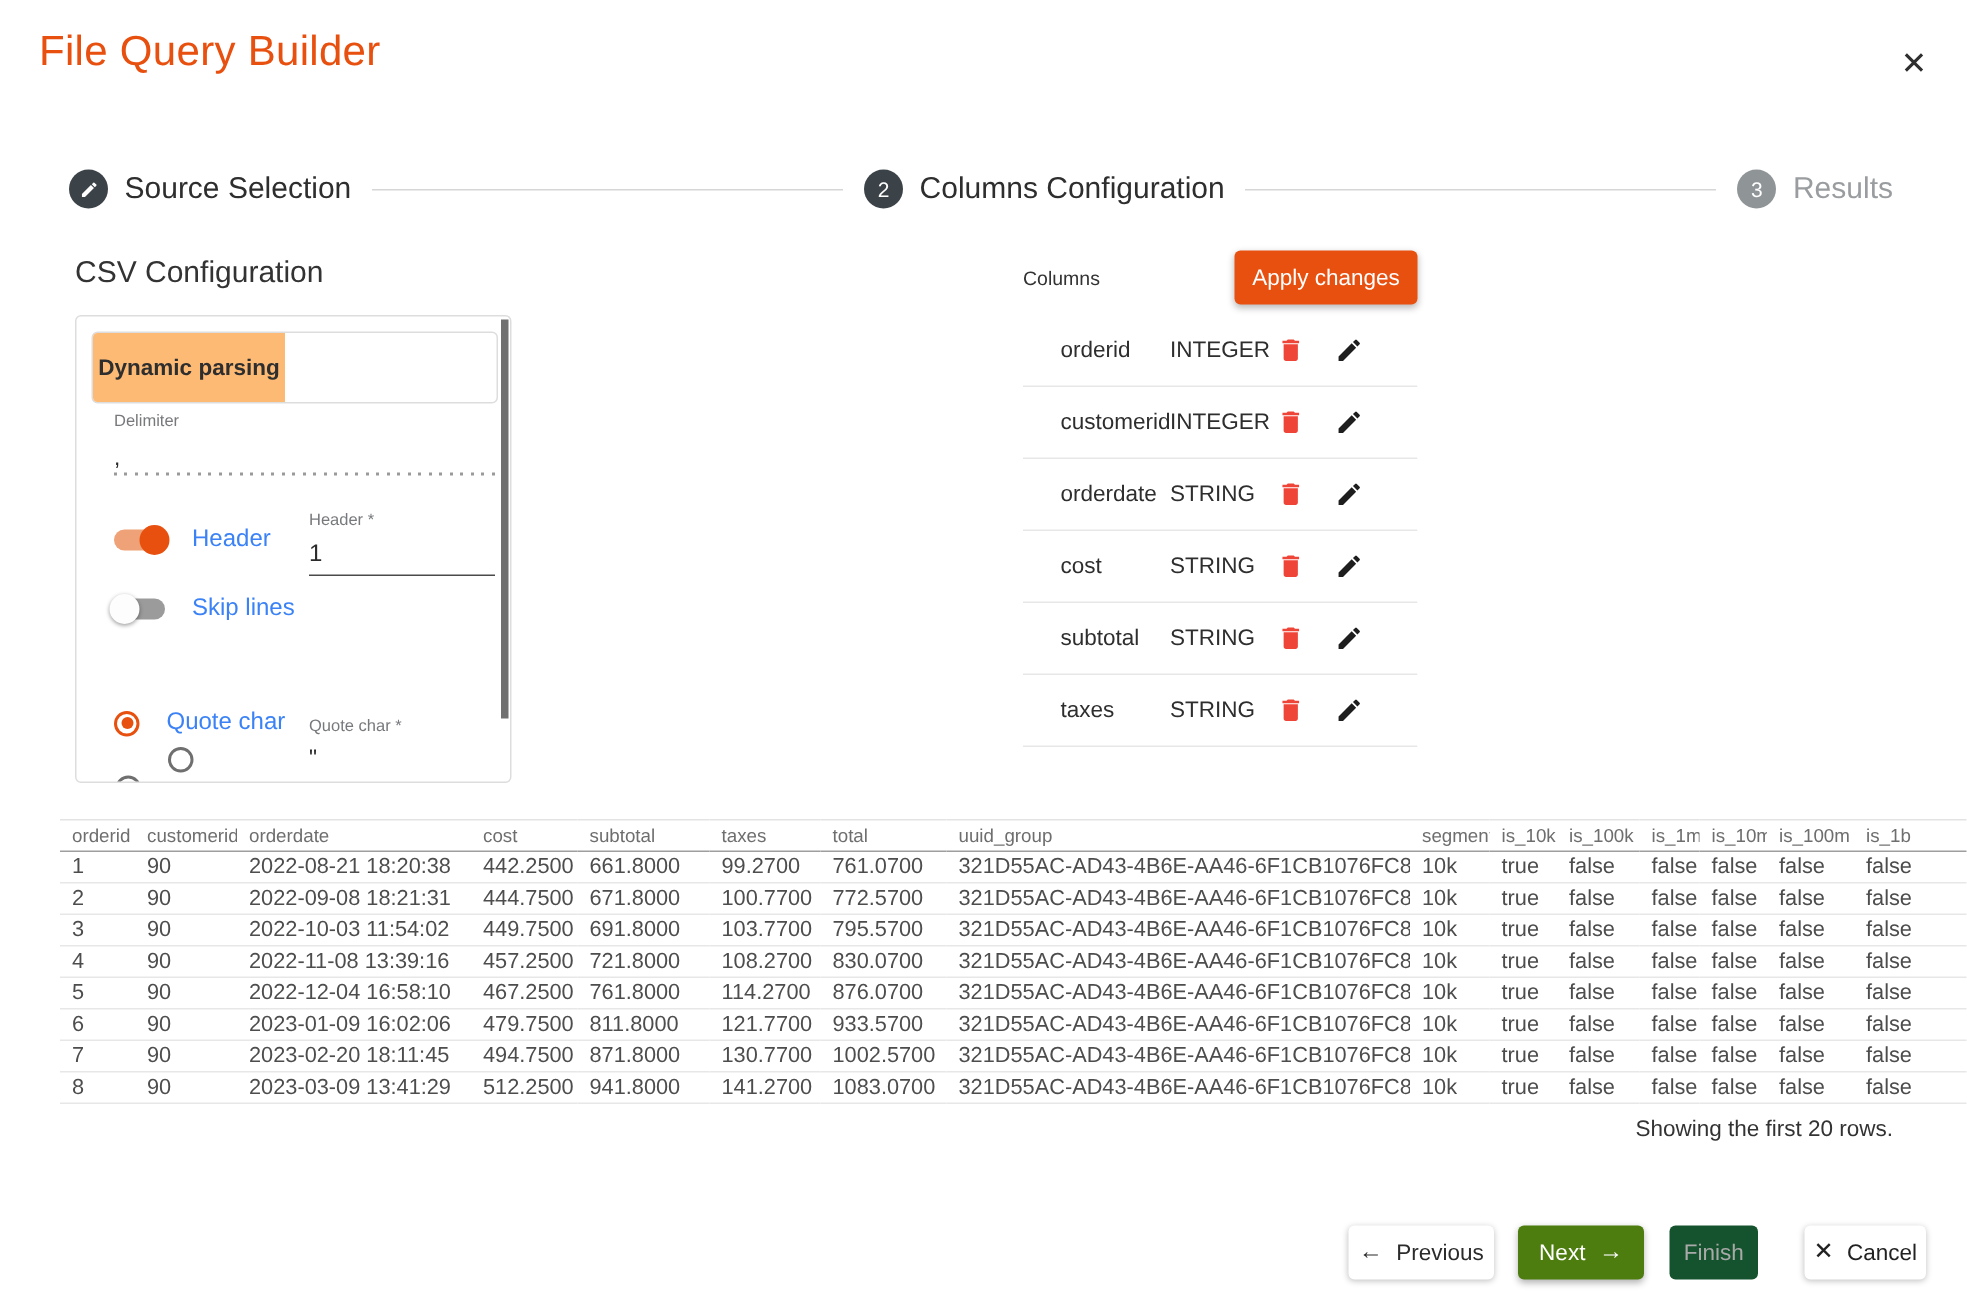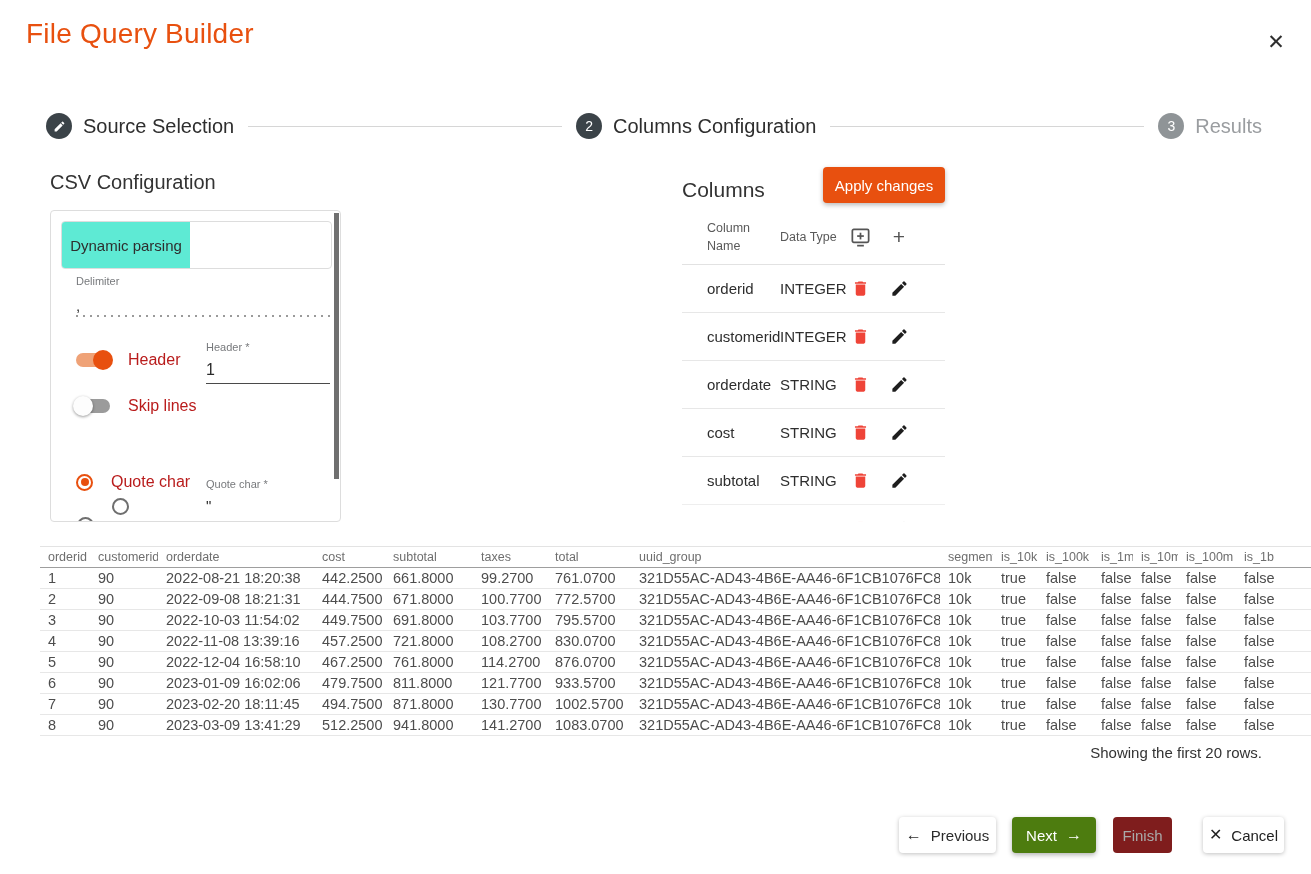--- a/index.html
+++ b/index.html
@@ -25,60 +25,60 @@
 
   
   #csv-heading { left:50px; top:171px; font-size:20px; color:#333; }
   #csv-panel { left:50px; top:210px; width:291px; height:312px; border:1px solid #ddd;
     border-radius:4px; background:#fff; overflow:hidden; }
   #csv-scrollthumb { right:1px; top:2px; width:5px; height:266px; background:#707070; }
 
   #csv-tabs { left:10px; top:10px; width:271px; height:48px; display:flex;
     border:1px solid #ddd; border-radius:4px; overflow:hidden; background:#fff; }
   .tab { display:flex; align-items:center; justify-content:center; font-size:15px; color:#2e2e2e; cursor:pointer; }
-  .tab.selected { background:#5eead4; }
+  .tab.selected { background:#fdba74;font-weight:bold; }
   #tab-dynamic { width:128px; }
   #tab-fixed { flex:1; border-left:1px solid #e4e4e4; }
 
   .field-label { font-size:11px; color:#77797c; }
   .field-value { font-size:15px; color:#2b2b2b; }
 
   #delim-label { left:25px; top:64px; }
   #delim-value { left:25px; top:86px; }
   #delim-underline { left:25px; top:104px; width:256px; height:2px;
     background-image:repeating-linear-gradient(to right,#9a9a9a 0 2px,transparent 2px 7px); }
 
   .ctl-row { display:flex; align-items:center; gap:18px; }
   #header-row { left:25px; top:140px; }
   #skip-row { left:25px; top:186px; }
   #quote-row { left:25px; top:262px; }
   #escape-row { left:25px; top:287px;flex-direction:column; }
   #radio-partial { left:26px; top:306px; }
-  .ctl-label { font-size:16px; color:#b91c1c; }
+  .ctl-label { font-size:16px; color:#3b82f6; }
 
   .switch { position:relative; width:34px; height:14px; border-radius:7px; cursor:pointer; flex:0 0 auto; }
   .switch .knob { position:absolute; width:20px; height:20px; border-radius:50%; top:-3px; }
   .switch.on { background:#efa277; }
   .switch.on .knob { right:-3px; background:#e8500f; }
   .switch.off { background:#9b9b9b; }
   .switch.off .knob { left:-3px; background:#fdfdfd; box-shadow:0 1px 3px rgba(0,0,0,.4); }
 
   .radio { width:17px; height:17px; border-radius:50%; flex:0 0 auto; cursor:pointer; position:relative; }
   .radio.sel { border:2.5px solid #e8500f; }
   .radio.sel::after { content:""; position:absolute; inset:2.5px; border-radius:50%; background:#e8500f; }
   .radio.unsel { border:2px solid #6f6f6f; }
 
   #hdrfield-label { left:155px; top:130px; }
   #hdrfield-value { left:155px; top:150px; font-size:16px; }
   #hdrfield-underline { left:155px; top:172px; width:124px; height:1px; background:#4a4a4a; }
   #quotefield-label { left:155px; top:267px; }
   #quotefield-value { left:155px; top:286px; font-size:15px; }
 
   
-  #columns-heading { left:682px; top:178px; font-size:21px; color:#333; }
+  #columns-heading { left:682px; top:178px; font-size:13px; color:#333; }
   #apply-btn { left:823px; top:167px; width:122px; height:36px; background:#e8500f; color:#fff;
     font-size:15px; border:none; border-radius:4px; cursor:pointer;
     box-shadow:0 2px 5px rgba(0,0,0,.28); font-family:inherit; }
   #columns-clip { left:682px; top:210px; width:263px; height:317px; overflow:hidden; }
   #columns-fade { left:682px; top:497px; width:263px; height:30px;
     background:linear-gradient(to bottom, rgba(255,255,255,0), #fff 85%); pointer-events:none; }
   .colgrid { display:grid; grid-template-columns:73px 62px 36px 42px; padding-left:25px; align-items:center; }
   #coltable-header { height:55px; border-bottom:1px solid #e2e2e2; font-size:12.5px; color:#5a5a5a; line-height:1.45; }
   .colrow { height:48px; border-bottom:1px solid #e7e7e7; font-size:15px; color:#2e2e2e; }
   .icon-btn { width:100%; display:flex; align-items:center; justify-content:center; cursor:pointer; background:none; border:none; }
@@ -93,21 +93,21 @@
     border-bottom:1px solid #e7e7e7; white-space:nowrap; overflow:hidden; }
   #preview-footer { left:0px; top:744px; width:1262px; text-align:right; font-size:15px; color:#333; }
 
   
   .btn { position:absolute; top:817px; height:36px; border:none; border-radius:4px;
     font-size:15px; font-family:inherit; display:flex; align-items:center; justify-content:center;
     gap:9px; cursor:pointer; }
   .btn .arrow { font-size:16px; line-height:1; }
   #btn-previous { left:899px; width:97px; background:#fff; color:#2b2b2b; box-shadow:0 1px 4px rgba(0,0,0,.25); }
   #btn-next { left:1012px; width:84px; background:#4d7c0f; color:#fff; box-shadow:0 2px 5px rgba(0,0,0,.3); }
-  #btn-finish { left:1113px; width:59px; background:#7f1d1d; color:#a9a9a9; cursor:default; }
+  #btn-finish { left:1113px; width:59px; background:#14532d; color:#a9a9a9; cursor:default; }
   #btn-cancel { left:1203px; width:81px; background:#fff; color:#222; box-shadow:0 1px 4px rgba(0,0,0,.25); }
 
   svg { display:block; }
 </style>
 </head>
 <body>
 
 <div class="abs" id="dlg-title">File Query Builder</div>
 <div class="abs" id="dlg-close">✕</div>
 
@@ -177,33 +177,20 @@
     <div class="radio unsel"></div>
   </div>
 
   <div class="abs" id="csv-scrollthumb"></div>
 </div>
 
 <div class="abs" id="columns-heading">Columns</div>
 <button class="abs" id="apply-btn">Apply changes</button>
 
 <div class="abs" id="columns-clip">
-  <div class="colgrid" id="coltable-header">
-    <div>Column Name</div>
-    <div>Data Type</div>
-    <div class="icon-btn">
-      <svg width="23" height="23" viewBox="0 0 24 24" fill="none" stroke="#555" stroke-width="1.8">
-        <rect x="3.5" y="3.5" width="17" height="13.5" rx="1.5"></rect>
-        <line x1="12" y1="7" x2="12" y2="14"></line>
-          <line x1="8.5" y1="10.5" x2="15.5" y2="10.5"></line>
-        <line x1="8.5" y1="20.5" x2="15.5" y2="20.5"></line>
-      </svg>
-    </div>
-    <div class="plus-glyph">+</div>
-  </div>
   <div>
 
   <div class="colgrid colrow">
         <div>orderid</div>
         <div>INTEGER</div>
         <button class="icon-btn">
           <svg width="19" height="19" viewBox="0 0 24 24" fill="#ef4438">
             <path d="M6 19c0 1.1.9 2 2 2h8c1.1 0 2-.9 2-2V7H6v12zM19 4h-3.5l-1-1h-5l-1 1H5v2h14V4z"></path>
           </svg>
         </button>

